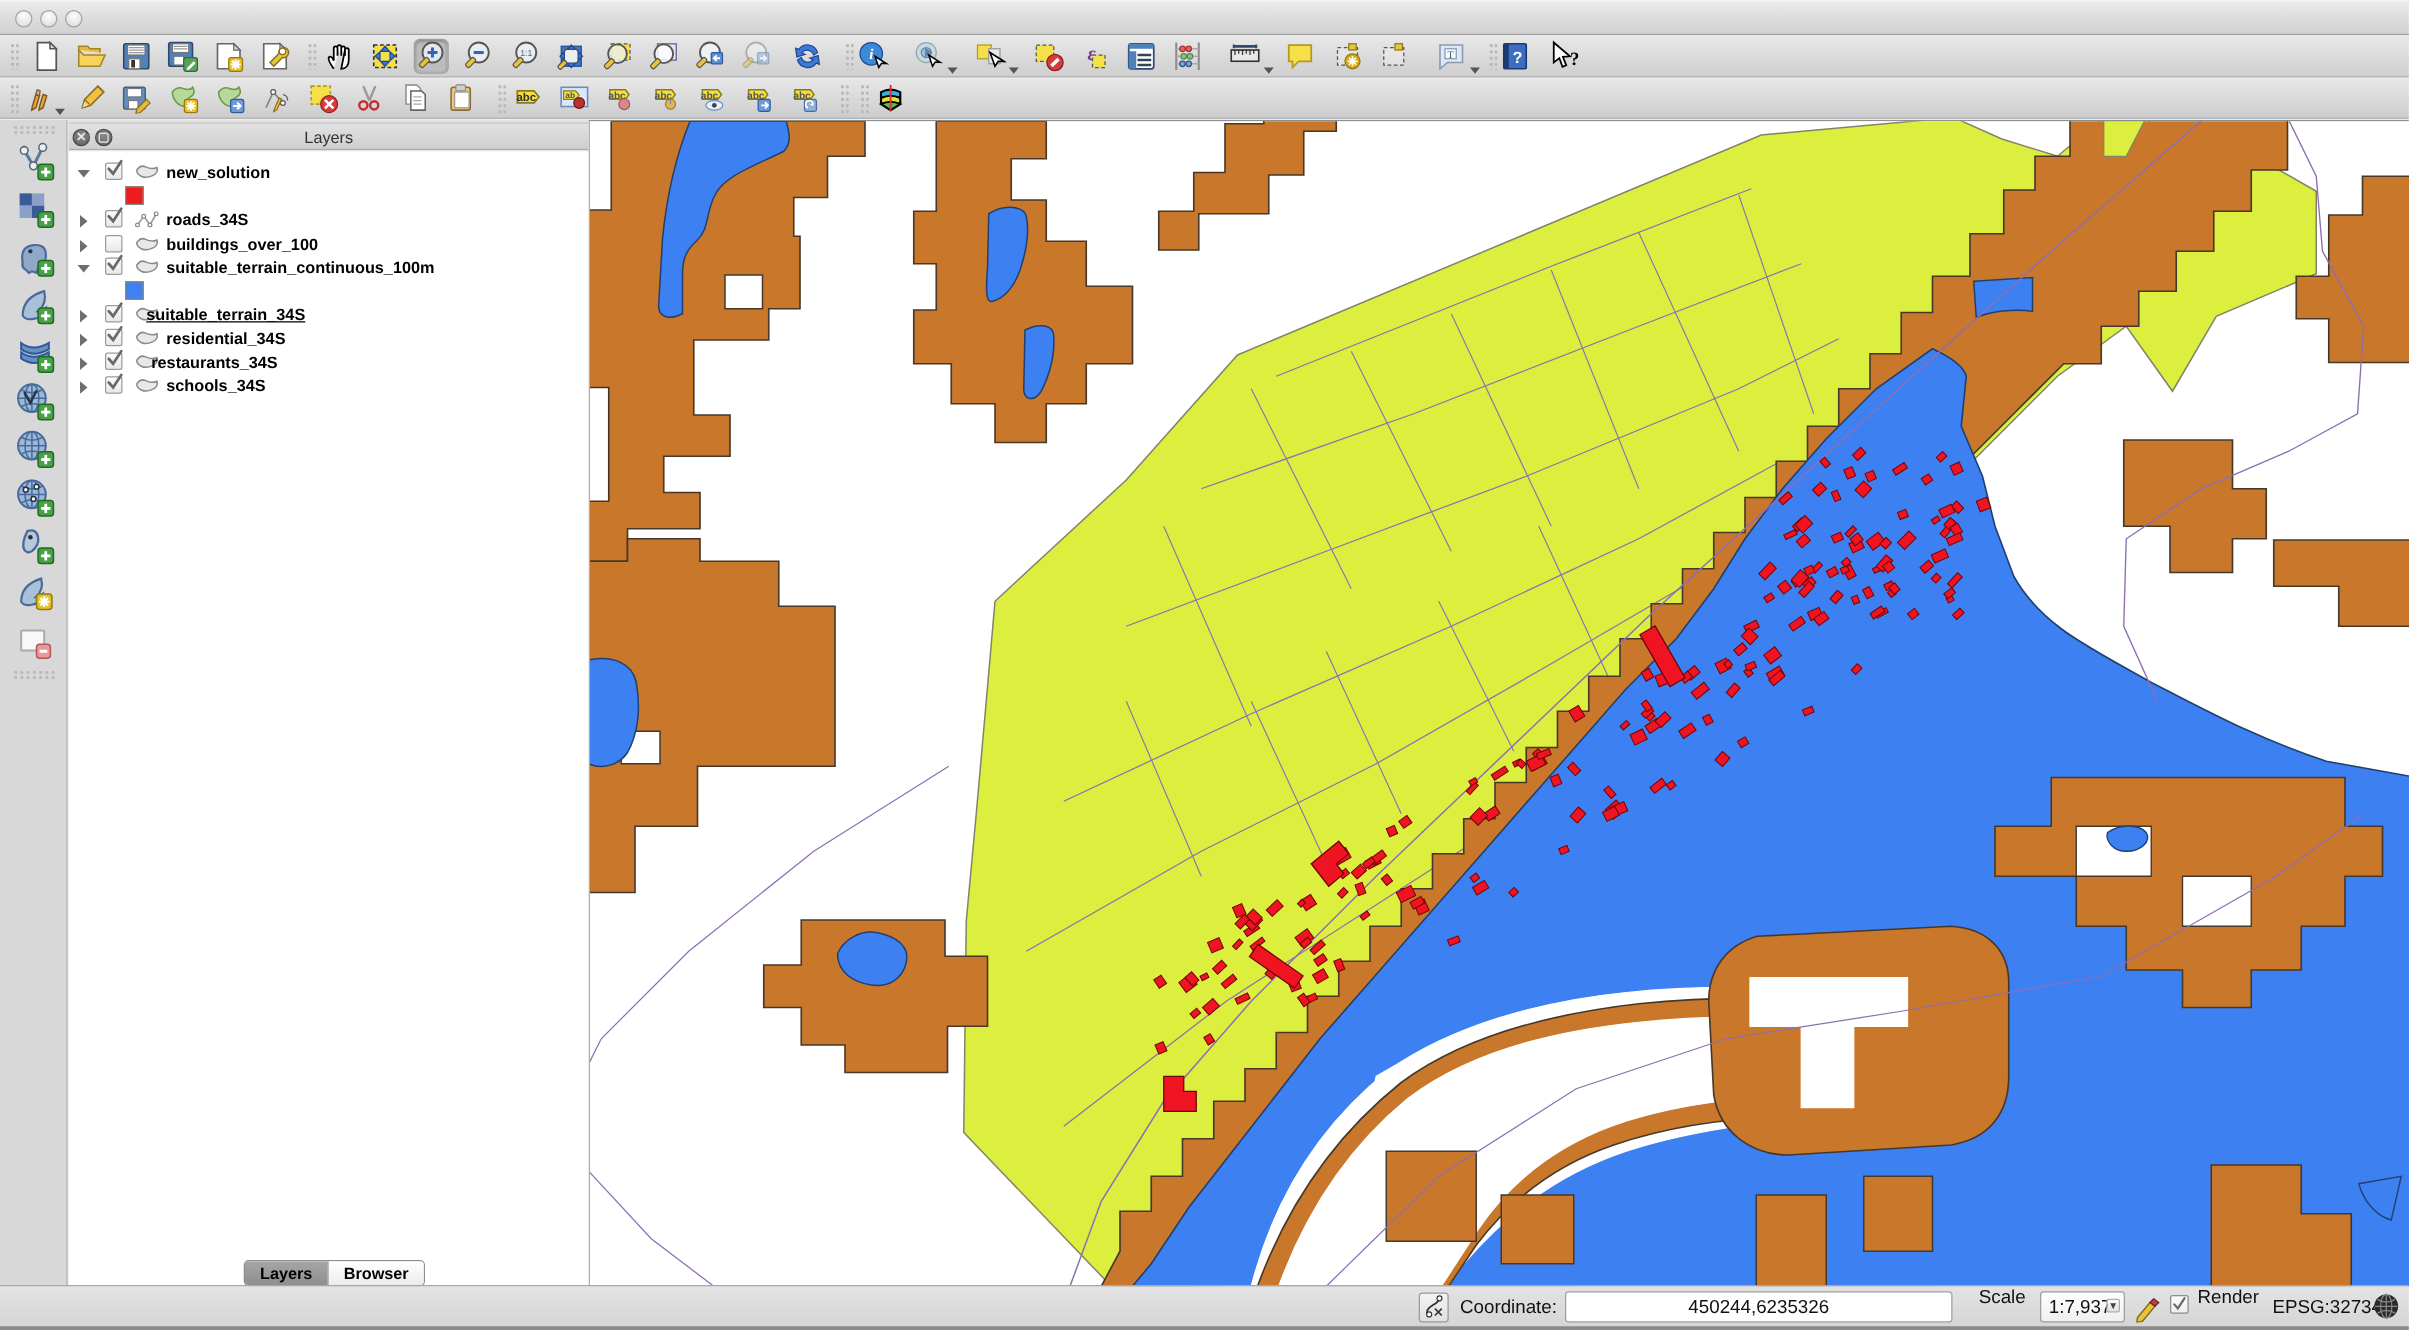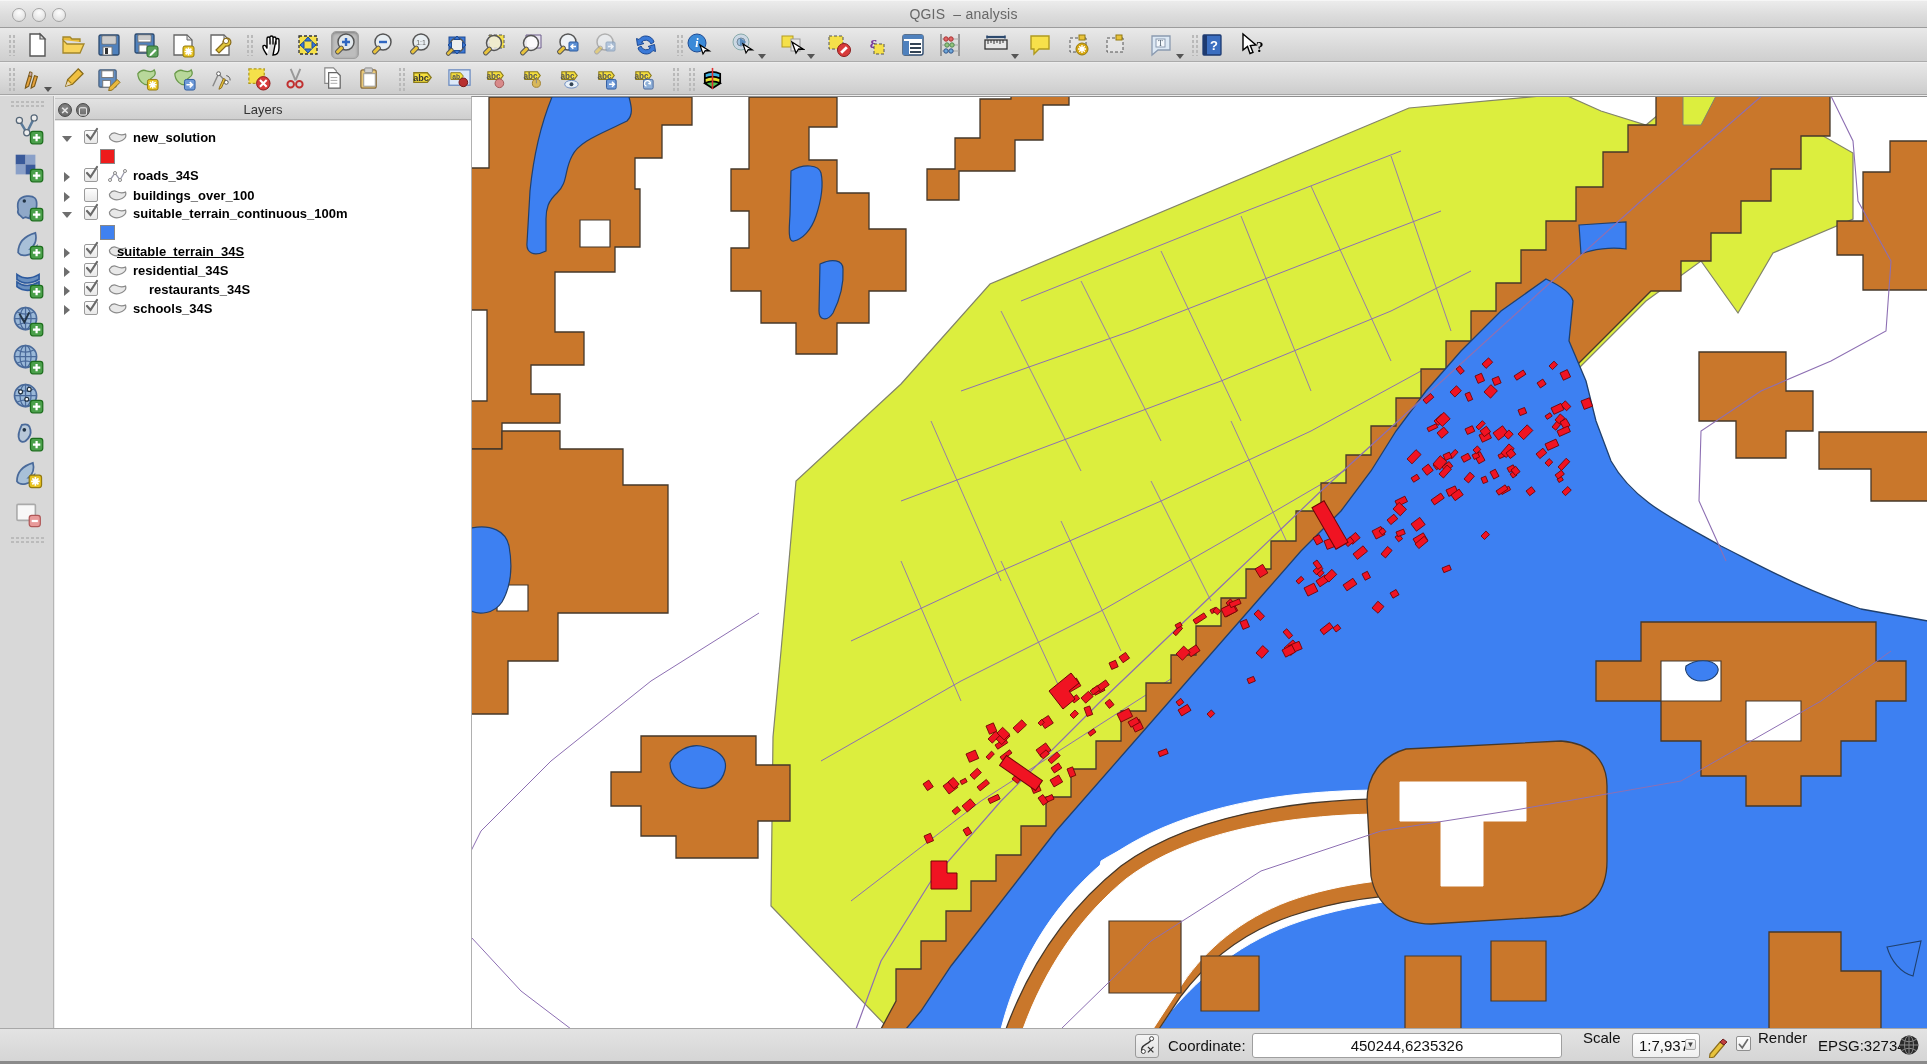--- a/index.html
+++ b/index.html
@@ -52,21 +52,20 @@
 .scombo .ar{position:absolute;right:3px;top:5px;width:11px;height:11px;background:linear-gradient(#fdfdfd,#e0e0e0);border:1px solid #aaa;border-radius:2px;font-size:8px;line-height:10px;text-align:center;color:#444}
 .scheck{position:absolute;width:15px;height:15px;border:1px solid #8f8f8f;border-radius:2px;background:linear-gradient(#fdfdfd,#eee)}
 #winedge-b{position:absolute;left:0;top:1061px;width:1927px;height:3px;background:#8a8a8a}
 
 </style></head><body>
 <div id="win">
 <div class="titlebar">
 <div class="tl" style="left:12px"></div>
 <div class="tl" style="left:32px"></div>
 <div class="tl" style="left:52px"></div>
-<div class="title">QGIS&nbsp;&nbsp;– analysis</div>
     </div>
 <div class="toolbar1">
 <div class="grip" style="left:8px"></div>
 <div class="ticon" style="left:24px">
         <svg viewBox="0 0 26 26" xmlns="http://www.w3.org/2000/svg">
           <path d="M6 2 h10 l5 5 v17 h-15 z" fill="#fff" stroke="#555" stroke-width="1.4"></path>
           <path d="M16 2 l5 5 h-5 z" fill="#ddd" stroke="#555" stroke-width="1.2"></path>
         </svg>
       </div>
 <div class="ticon" style="left:60px">
@@ -600,35 +599,38 @@
 <div class="trow" style="top:160px;width:416px">
           <div class="tarrow arr-r" style="left:9px;top:5px"></div>
           <div class="cb" style="left:29px;top:1px">
             <svg viewBox="0 0 16 16">
               <path d="M3 8 l3.5 4 L13 2" fill="none" stroke="#6a6a6a" stroke-width="2.2" stroke-linecap="round"></path>
             </svg>
           </div>
           <div class="licon" style="left:53px;top:2px"><svg viewBox="0 0 19 13">
               <path d="M1.5 5 q3 -4.5 7 -2.5 q5 2.5 9 .5 q1.5 4 -3.5 6.5 q-5 2.5 -9 .5 q-4 -2 -3.5 -5 z" fill="#e8e8e8" stroke="#8a8a8a" stroke-width="1.2"></path>
             </svg></div>
-          <span class="ltext" style="position:absolute;left:94px;">restaurants_34S</span>
+          <span class="ltext" style="position:absolute;left:66px;">restaurants_34S</span>
         </div>
 <div class="trow" style="top:179px;width:416px">
           <div class="tarrow arr-r" style="left:9px;top:5px"></div>
           <div class="cb" style="left:29px;top:1px">
             <svg viewBox="0 0 16 16">
               <path d="M3 8 l3.5 4 L13 2" fill="none" stroke="#6a6a6a" stroke-width="2.2" stroke-linecap="round"></path>
             </svg>
           </div>
           <div class="licon" style="left:53px;top:2px"><svg viewBox="0 0 19 13">
               <path d="M1.5 5 q3 -4.5 7 -2.5 q5 2.5 9 .5 q1.5 4 -3.5 6.5 q-5 2.5 -9 .5 q-4 -2 -3.5 -5 z" fill="#e8e8e8" stroke="#8a8a8a" stroke-width="1.2"></path>
             </svg></div>
           <span class="ltext" style="position:absolute;left:78px;">schools_34S</span>
         </div>
 </div>
+<div id="ptabs">
+        <div class="seg"><span class="s1">Layers</span><span class="s2">Browser</span></div>
+      </div>
 </div>
 <div id="mapwrap">
 <svg width="1456" height="932" viewBox="471 96 1456 932" xmlns="http://www.w3.org/2000/svg" style="display:block">
 <rect x="471" y="96" width="1456" height="932" fill="#ffffff"></rect>
 <path d="M900,383 L989,283 L1408,107 L1562,93 L1600,110 L1645,124 L1682,93 L1716,93 L1745,128 L1810,128 L1852,152 L1852,218 L1772,252 L1737,312 L1700,260 L1645,300 L1580,365 L1520,425 L1460,488 L1400,548 L1340,610 L1280,672 L1220,733 L1160,795 L1100,858 L1048,920 L1005,975 L975,1028 L888,1028 L770,905 L772,736 L780,650 L788,560 L795,480 Z" fill="#dcee3e" stroke="#82836a" stroke-width="1.2"></path>
 <path d="M1055,1028 L1075,960 L1135,928 L1250,922 L1258,1028 Z" fill="#dcee3e" stroke="#82836a" stroke-width="1.2"></path>
 <path d="M1404,920 L1452,856 L1530,840 L1562,898 L1545,1028 L1404,1028 Z" fill="#dcee3e" stroke="#82836a" stroke-width="1.2"></path>
 <path d="M1020,300 L1240,212 L1400,150" fill="none" stroke="#8d6fb3" stroke-width="1.0"></path>
 <path d="M960,390 L1130,330 L1310,260 L1440,210" fill="none" stroke="#8d6fb3" stroke-width="1.0"></path>
 <path d="M900,500 L1060,440 L1220,380 L1390,310 L1470,270" fill="none" stroke="#8d6fb3" stroke-width="1.0"></path>

